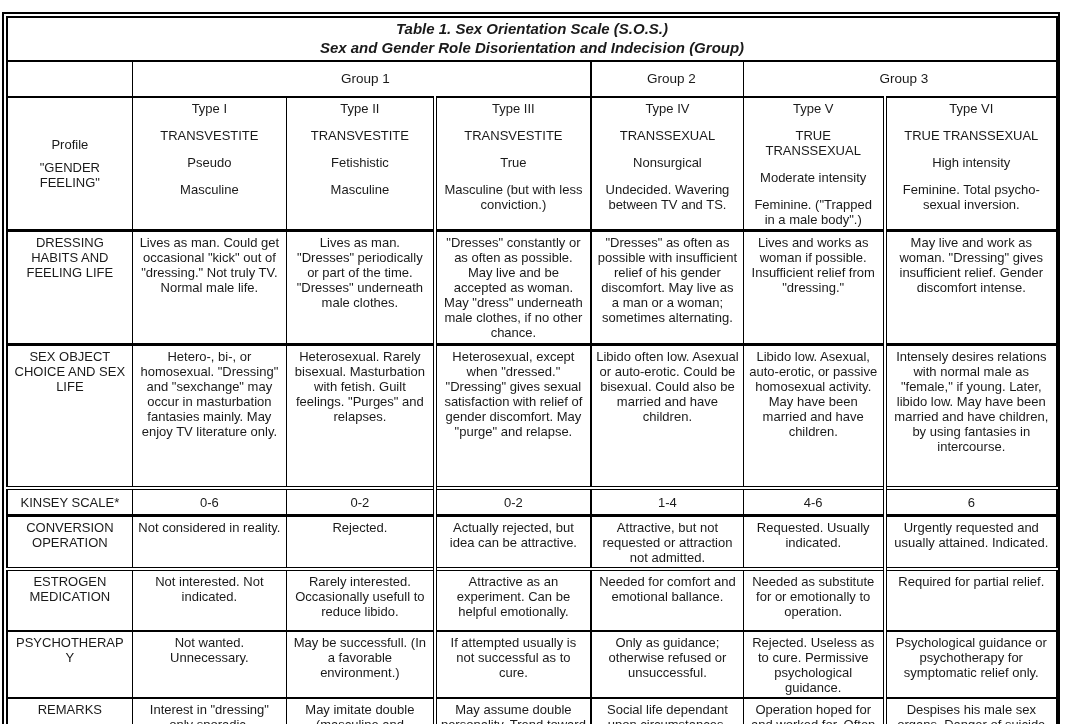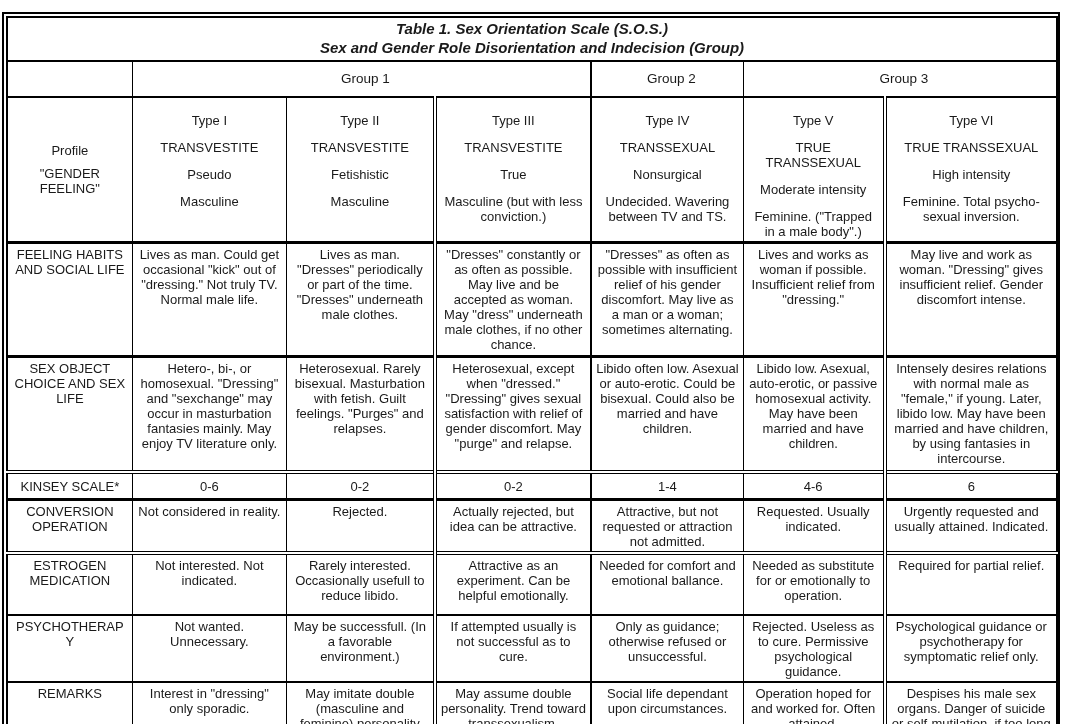--- a/index.html
+++ b/index.html
@@ -28,34 +28,34 @@
   .bl-2 { border-left:2px solid #000; }
   
   tr.bt2 > td { border-top:2px solid #000; }
   tr.bt3 > td { border-top:3px solid #000; }
   tr.btd > td { border-top:4px double #000;margin-top:12px; }
 
   tr.r-title   { height:40px; }
   tr.r-group   { height:36px; }
   tr.r-profile { height:113px; }
   tr.r-dress   { height:98px; }
-  tr.r-sexobj  { height:116px; }
+  tr.r-sexobj  { height:144px; }
   tr.r-kinsey  { height:27px; }
   tr.r-conv    { height:48px; }
   tr.r-estro   { height:62px; }
   tr.r-psych   { height:58px; }
   tr.r-remarks { height:76px; }
 
   td.title-cell { vertical-align:middle; padding:2px; }
   .title-line { font-weight:bold; font-style:italic; font-size:15px; line-height:1.25; }
 
   tr.r-group td { vertical-align:middle; font-size:13.5px;padding-left:12px; }
   tr.r-kinsey td { vertical-align:middle; }
 
-  td.profile { padding-top:15px; }
+  td.profile { padding-top:3px; }
   td.profile > div { margin-bottom:12px; }
   td.profile > div:last-child { margin-bottom:0; }
 
   td.profile-label { vertical-align:middle; }
   td.profile-label > div { margin:8px 0; }
 </style>
 </head>
 <body>
 
 <div class="frame">
@@ -122,21 +122,21 @@
     </td>
     <td class="profile bl-d">
       <div>Type VI</div>
       <div>TRUE TRANSSEXUAL</div>
       <div>High intensity</div>
       <div>Feminine. Total psycho-sexual inversion.</div>
     </td>
   </tr>
 
   <tr class="r-dress bt3">
-    <td>FEELING HABITS AND SOCIAL LIFE</td>
+    <td>DRESSING HABITS AND FEELING LIFE</td>
     <td>Lives as man. Could get occasional "kick" out of "dressing." Not truly TV. Normal male life.</td>
     <td>Lives as man. "Dresses" periodically or part of the time. "Dresses" underneath male clothes.</td>
     <td class="bl-d">"Dresses" constantly or as often as possible. May live and be accepted as woman. May "dress" underneath male clothes, if no other chance.</td>
     <td class="bl-2">"Dresses" as often as possible with insufficient relief of his gender discomfort. May live as a man or a woman; sometimes alternating.</td>
     <td>Lives and works as woman if possible. Insufficient relief from "dressing."</td>
     <td class="bl-d">May live and work as woman. "Dressing" gives insufficient relief. Gender discomfort intense.</td>
   </tr>
 
   <tr class="r-sexobj bt3">
     <td>SEX OBJECT CHOICE AND SEX LIFE</td>

